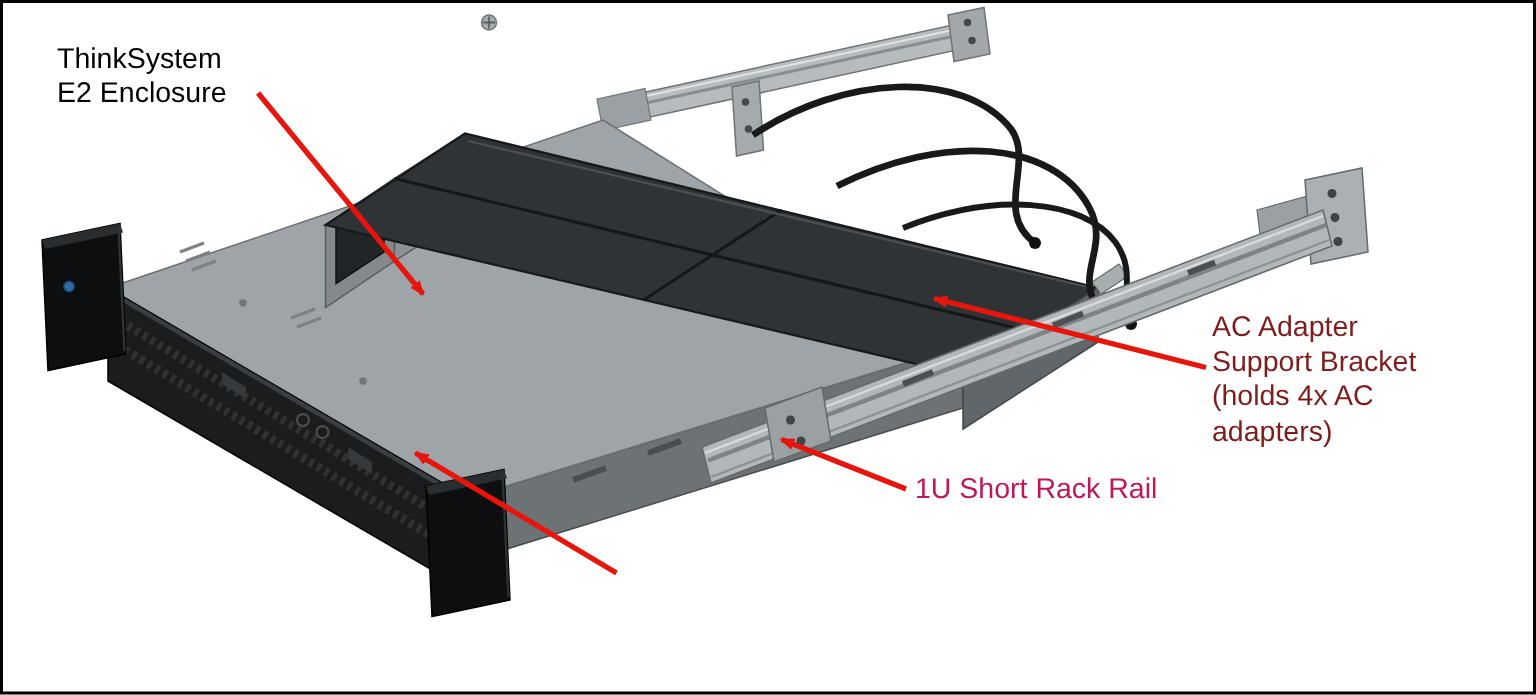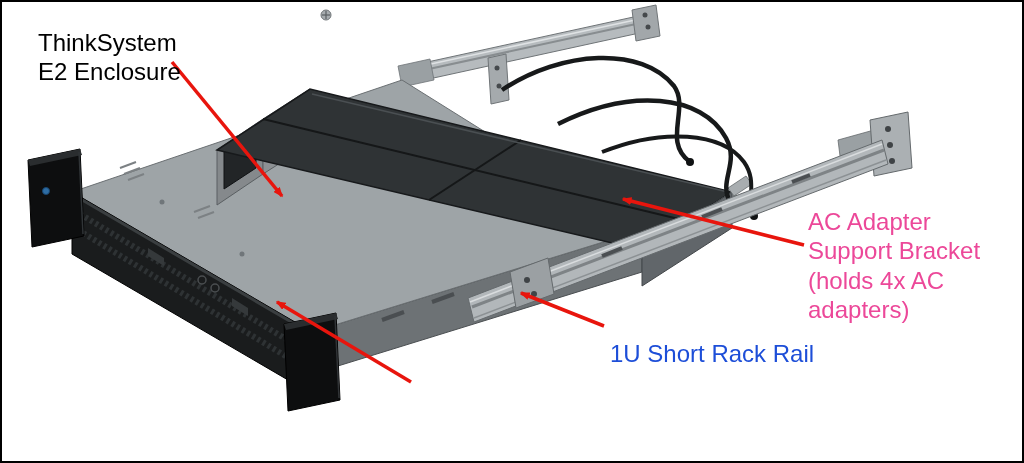--- a/index.html
+++ b/index.html
@@ -17,21 +17,21 @@
     overflow: hidden;
   }
   .illustration {
     position: absolute;
     inset: 0;
     width: 1024px;
     height: 463px;
   }
   .callout-label {
     position: absolute;
-    font-size: 24px;
+    font-size: 19px;
     line-height: 1.22;
     color: #000;
     white-space: pre-line;
     z-index: 3;
   }
   #label-enclosure { left: 36px;  top: 26px;  }
   #label-ac        { left: 806px; top: 205px; width: 200px; }
   #label-rail      { left: 608px; top: 313px; }
   #label-filter    { left: 414px; top: 365px; }
 </style>
@@ -162,20 +162,20 @@
       <line class="arrow-line" x1="170" y1="60" x2="280" y2="194" stroke="#e8150d" stroke-width="3.5" marker-end="url(#arrowhead)"></line>
       <line class="arrow-line" x1="802" y1="243" x2="621" y2="197" stroke="#e8150d" stroke-width="3.5" marker-end="url(#arrowhead)"></line>
       <line class="arrow-line" x1="602" y1="324" x2="519" y2="291" stroke="#e8150d" stroke-width="3.5" marker-end="url(#arrowhead)"></line>
       <line class="arrow-line" x1="409" y1="380" x2="275" y2="300" stroke="#e8150d" stroke-width="3.5" marker-end="url(#arrowhead)"></line>
     </g>
   </svg>
 
   <div id="label-enclosure" class="callout-label" style="color: rgb(0, 0, 0);">ThinkSystem
 E2 Enclosure</div>
 
-  <div id="label-ac" class="callout-label" style="color: #ec4899;">AC Adapter
+  <div id="label-ac" class="callout-label" style="color: #7f1d1d;">AC Adapter
 Support Bracket
 (holds 4x AC
 adapters)</div>
 
-  <div id="label-rail" class="callout-label" style="color: #1d4ed8; margin-top: 24px;">1U Short Rack Rail</div>
+  <div id="label-rail" class="callout-label" style="color: #be185d;">1U Short Rack Rail</div>
 
 </div>
 
 </body></html>

